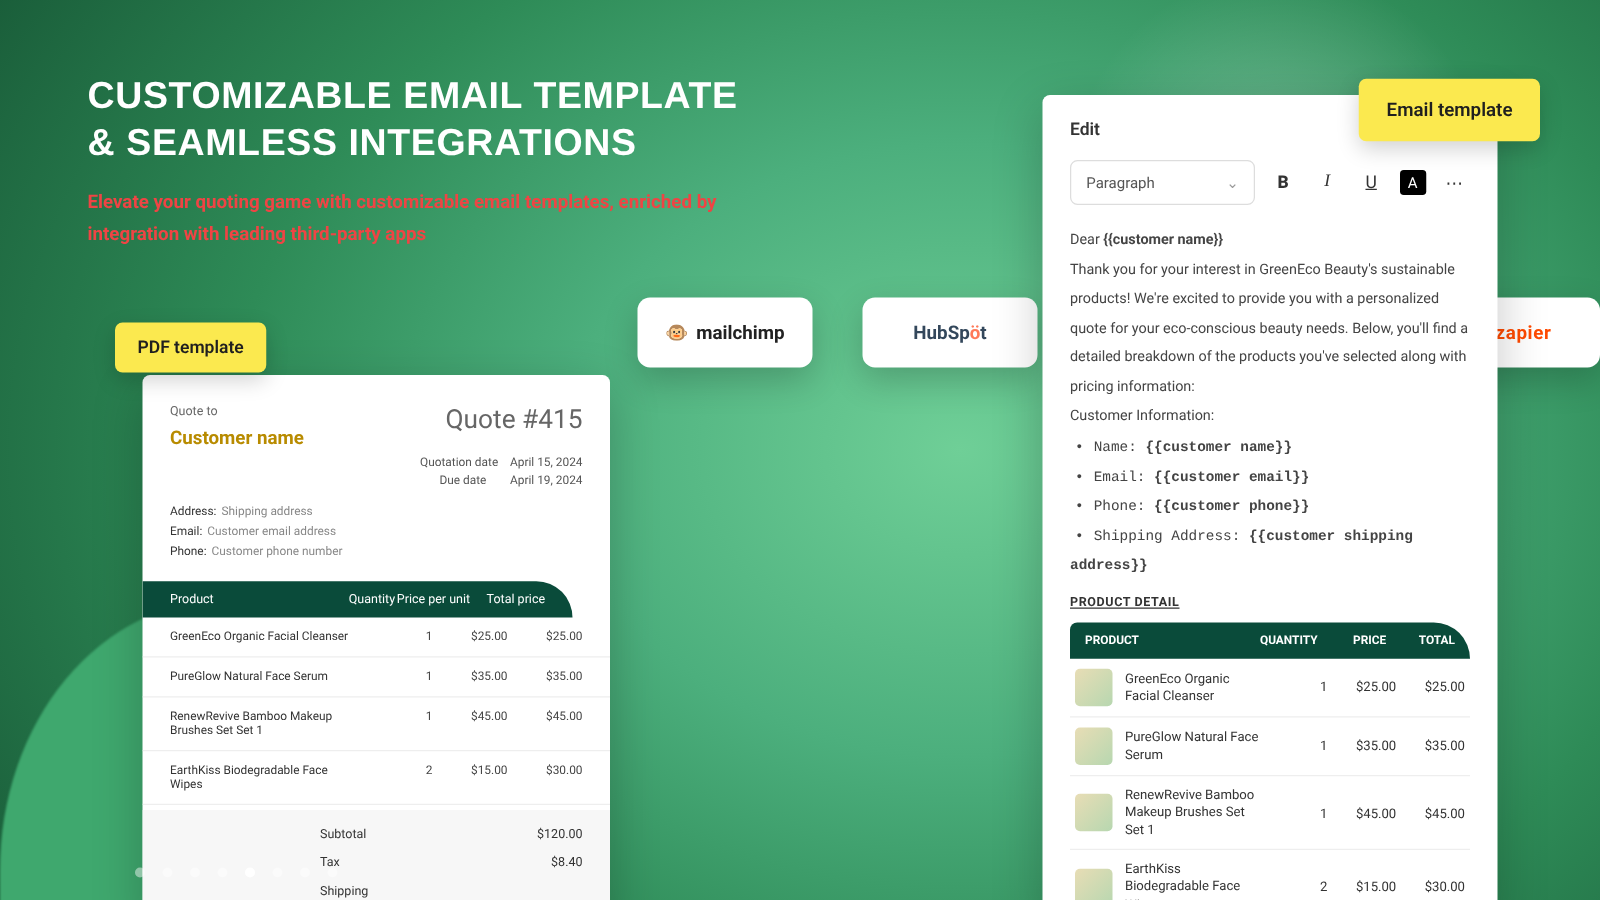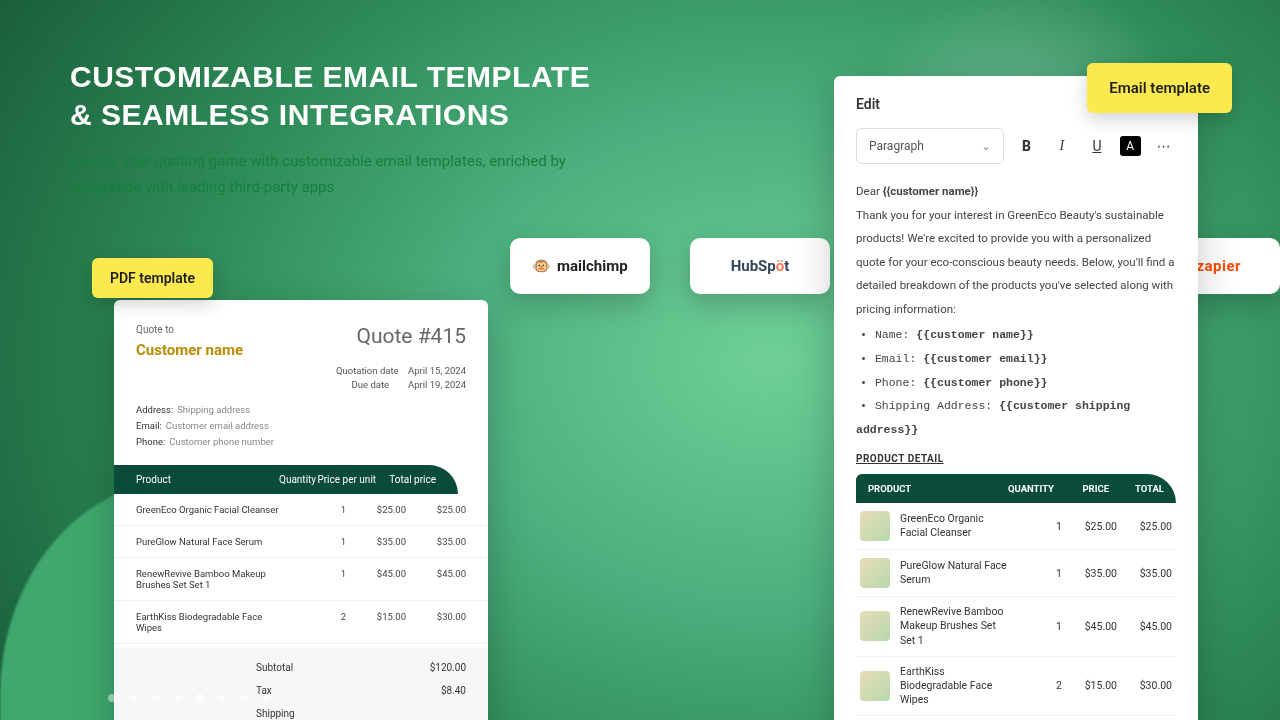--- a/index.html
+++ b/index.html
@@ -16,21 +16,21 @@
       radial-gradient(circle 240px at 80% 20%, rgba(255,255,255,0.25), transparent 70%),
       radial-gradient(circle 320px at 20% 100%, #4CAF7D, transparent 70%);
     pointer-events:none;
   }
   .hero { position: absolute; top: 58px; left: 70px; max-width: 640px; }
   .hero h1 {
     font-size: 30px; font-weight: 800; letter-spacing: .5px; line-height: 1.25;
     font-family: "Arial Black", "Segoe UI", sans-serif;
     text-transform: uppercase;
   }
-  .hero p { margin-top: 16px; font-size: 15px; line-height: 1.7; color: #15803d; font-weight: 400; max-width: 560px;}
+  .hero p { margin-top: 16px; font-size: 15px; line-height: 1.7; color: #ef4444; font-weight: 700; max-width: 560px;}
   
   .tag {
     position: absolute; background: #fbe94f; color: #1f1f1f;
     font-size: 14px; font-weight: 600; padding: 12px 18px; border-radius: 6px;
     box-shadow: 0 6px 18px rgba(0,0,0,0.18);
   }
   .tag.pdf { top: 258px; left: 92px; z-index: 5;}
   .tag.email { top: 63px; right: 48px; z-index: 5; font-size:15px; padding:16px 22px;}
 
   
@@ -253,20 +253,21 @@
     </div>
     <div class="tbtn b">B</div>
     <div class="tbtn i">I</div>
     <div class="tbtn u">U</div>
     <div class="tbtn a">A</div>
     <div class="tbtn">⋯</div>
   </div>
   <div class="email-body">
     <div><span>Dear </span><b>{{customer name}}</b></div>
     <div>Thank you for your interest in GreenEco Beauty's sustainable products! We're excited to provide you with a personalized quote for your eco-conscious beauty needs. Below, you'll find a detailed breakdown of the products you've selected along with pricing information:</div>
+    <div>Customer Information:</div>
     <ul>
       <li><span>Name: </span><b>{{customer name}}</b></li>
       <li><span>Email: </span><b>{{customer email}}</b></li>
       <li><span>Phone: </span><b>{{customer phone}}</b></li>
       <li><span>Shipping Address: </span><b>{{customer shipping address}}</b></li>
     </ul>
   </div>
   <div class="sect">PRODUCT DETAIL</div>
   <div class="email-th">
     <div class="p">PRODUCT</div>

